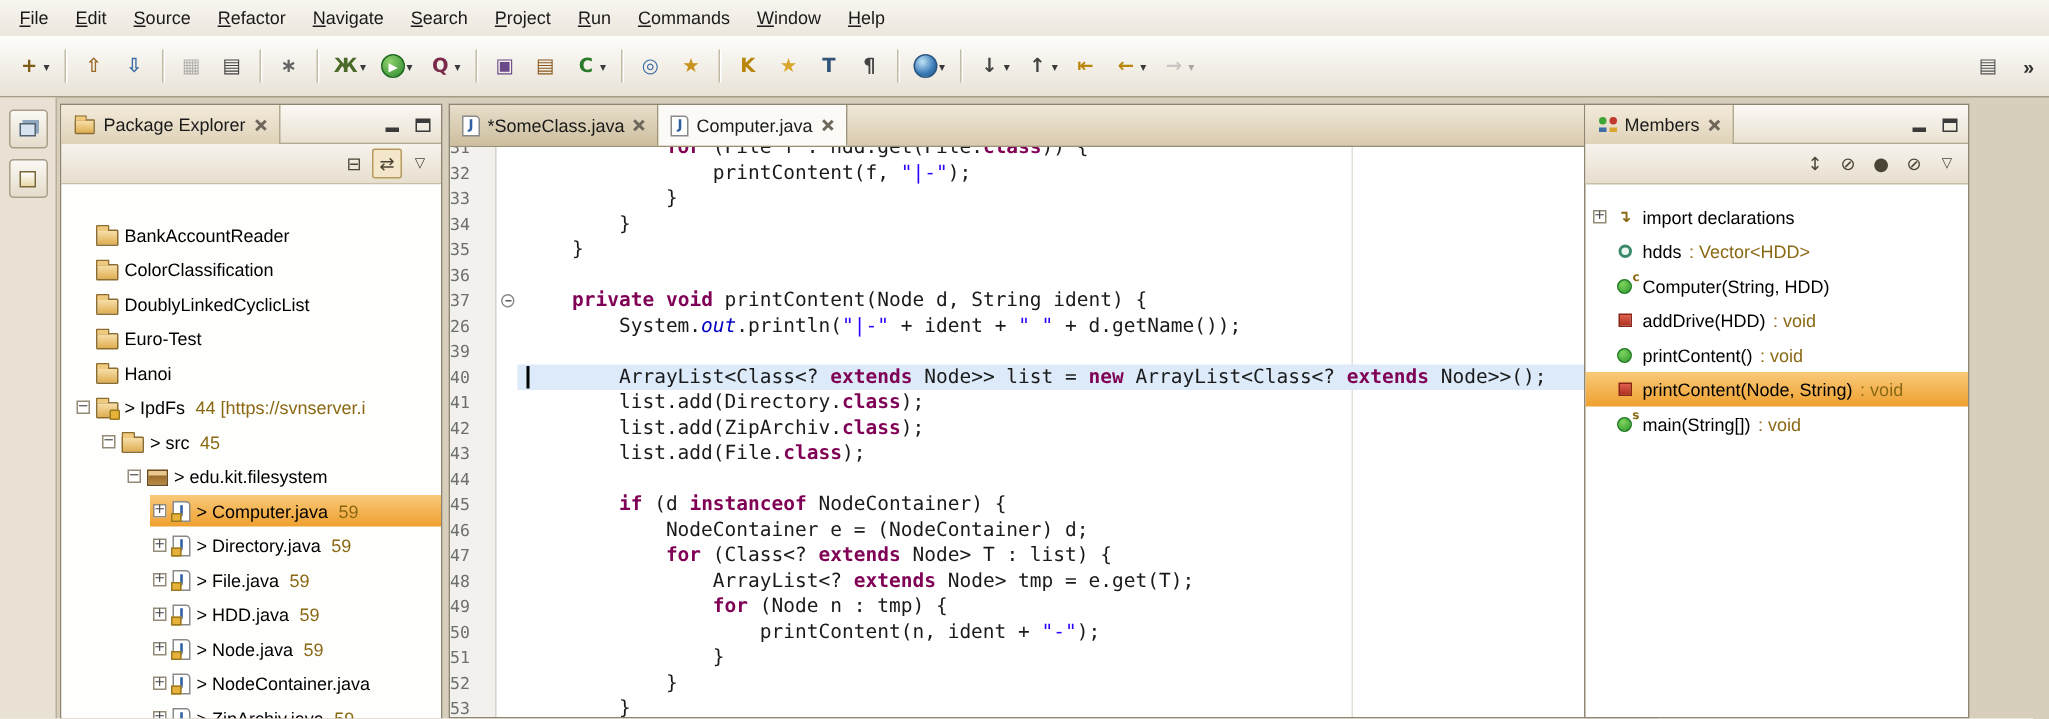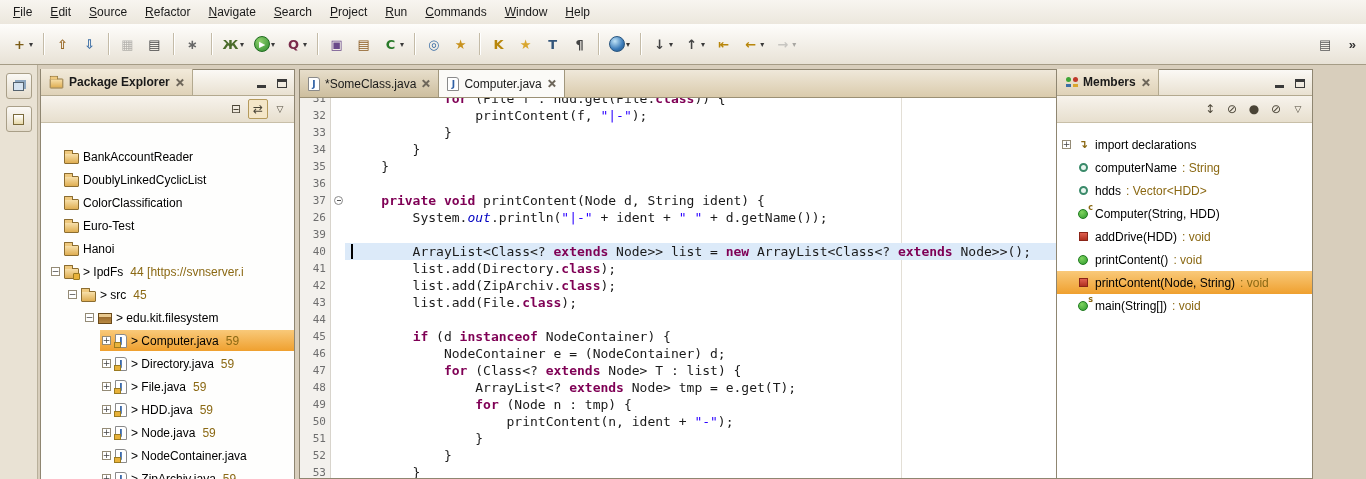--- a/index.html
+++ b/index.html
@@ -24,21 +24,21 @@
 
 .leftstrip{position:absolute;left:0;top:65px;width:38px;height:414px;background:#E9E2D4;border-right:1px solid #B9B09B;display:flex;flex-direction:column;align-items:center;padding-top:8px;gap:7px;}
 .fvbtn{width:26px;height:26px;border:1px solid #A99F88;border-radius:3px;background:linear-gradient(#FBF9F5,#E4DCCB);display:flex;align-items:center;justify-content:center;}
 .fv-restore{width:11px;height:9px;border:1px solid #55636F;background:#D7E4F0;box-shadow:2px -2px 0 #8FA8C0;}
 .fv-editor{width:11px;height:11px;border:1px solid #7A6A3A;background:linear-gradient(#FFF,#E8D9A8);}
 
 .panel{position:absolute;top:69px;height:410px;background:#FFF;border:1px solid #8F8671;}
 .pkg{left:40px;width:255px;}
 .editorp{left:299px;width:806px;}
 .membersp{left:1056px;width:257px;}
-.vheader{height:26px;background:linear-gradient(#FBF9F5,#E9E1D1);border-bottom:1px solid #B3A98F;display:flex;align-items:flex-end;position:relative;font-weight:bold;}
+.vheader{height:26px;background:linear-gradient(#FBF9F5,#E9E1D1);border-bottom:1px solid #B3A98F;display:flex;align-items:flex-start;position:relative;}
 .vtab{height:26px;display:inline-flex;align-items:center;gap:5px;padding:0 8px;background:linear-gradient(#F2EADA,#DFD2B8);border-right:1px solid #B3A98F;}
 .vtitle{white-space:nowrap;}
 .vbtns{position:absolute;right:4px;top:5px;display:flex;gap:3px;}
 .wbtn{width:17px;height:16px;display:inline-flex;align-items:center;justify-content:center;border:1px solid transparent;border-radius:2px;}
 .wmin{width:9px;height:3px;background:#3A3A3A;margin-top:7px;}
 .wmax{width:10px;height:9px;border:1px solid #3A3A3A;border-top-width:3px;}
 .xmark{position:relative;width:9px;height:9px;display:inline-block;}
 .xmark::before,.xmark::after{content:"";position:absolute;left:4px;top:0;width:1.5px;height:9px;background:#6E675B;}
 .xmark::before{transform:rotate(45deg);}
 .xmark::after{transform:rotate(-45deg);}
@@ -70,21 +70,21 @@
 
 .etabs{height:28px;background:linear-gradient(#EFE8DA,#DACBAC);border-bottom:1px solid #9B9075;position:relative;display:flex;align-items:flex-end;}
 .etabwrap{display:flex;height:100%;align-items:stretch;}
 .etab{display:inline-flex;align-items:center;gap:5px;padding:0 8px;background:linear-gradient(#E7DECB,#CDBE9E);border-right:1px solid #A1977D;}
 .etab.active{background:#FBFAF7;}
 .editor-body{position:absolute;top:28px;left:0;right:0;bottom:0;background:#FFF;overflow:hidden;}
 .ruler-bg{position:absolute;left:0;top:0;bottom:0;width:31px;background:#F3F1ED;border-right:1px solid #D8D4CC;}
 .print-margin{position:absolute;left:601px;top:0;bottom:0;width:1px;background:#E3DFD6;}
 .codewrap{position:absolute;left:0;top:-8px;right:27px;}
 .cline{display:flex;height:17px;font:13px/17px "DejaVu Sans Mono",monospace;}
-.lnum{flex:none;width:31px;text-align:right;padding-right:5px;color:#6E6E6E;font:11px/17px "DejaVu Sans Mono",monospace;}
+.lnum{flex:none;width:31px;padding-right:5px;color:#6E6E6E;font:11px/17px "DejaVu Sans Mono",monospace;}
 .lfold{flex:none;width:14px;display:inline-flex;align-items:center;justify-content:center;}
 .foldmark{width:9px;height:9px;border:1px solid #8A8A8A;border-radius:50%;background:#FFF;position:relative;}
 .foldmark::after{content:"";position:absolute;left:2px;top:3px;width:4px;height:1px;background:#555;}
 .ltext{flex:1;white-space:pre;padding-left:5px;position:relative;}
 .cline.cur .ltext{background:#DCEAF9;}
 .caret{position:absolute;left:6px;top:1px;width:2px;height:15px;background:#000;}
 .tok-k{color:#7F0055;font-weight:bold;}
 .tok-s{color:#2A00FF;}
 .tok-f{color:#0000C0;font-style:italic;}
 .vscroll{position:absolute;top:0;bottom:0;right:12px;width:15px;background:#EFE9DD;border-left:1px solid #C2B9A4;}
@@ -271,29 +271,29 @@
             <span class="exp none"></span>
             <span class="ticon ticon-folder"></span>
             <span class="tlabel">BankAccountReader</span>
           </span>
         </div>
         <div class="trow">
           <span class="tind" style="width: 8px;"></span>
           <span class="tcontent">
             <span class="exp none"></span>
             <span class="ticon ticon-folder"></span>
-            <span class="tlabel">DoublyLinkedCyclicList</span>
+            <span class="tlabel">ColorClassification</span>
           </span>
         </div>
         <div class="trow">
           <span class="tind" style="width: 8px;"></span>
           <span class="tcontent">
             <span class="exp none"></span>
             <span class="ticon ticon-folder"></span>
-            <span class="tlabel">ColorClassification</span>
+            <span class="tlabel">DoublyLinkedCyclicList</span>
           </span>
         </div>
         <div class="trow">
           <span class="tind" style="width: 8px;"></span>
           <span class="tcontent">
             <span class="exp none"></span>
             <span class="ticon ticon-folder"></span>
             <span class="tlabel">Euro-Test</span>
           </span>
         </div>
@@ -600,28 +600,20 @@
           <span class="micon">
             <span class="mi-import">↴</span>
           </span>
           <span class="mlabel">import declarations</span>
         </div>
         <div class="mrow">
           <span class="exp none"></span>
           <span class="micon">
             <span class="mi-field"></span>
           </span>
-          <span class="mlabel">computerName</span>
-          <span class="mtype"> : String</span>
-        </div>
-        <div class="mrow">
-          <span class="exp none"></span>
-          <span class="micon">
-            <span class="mi-field"></span>
-          </span>
           <span class="mlabel">hdds</span>
           <span class="mtype"> : Vector&lt;HDD&gt;</span>
         </div>
         <div class="mrow">
           <span class="exp none"></span>
           <span class="micon">
             <span class="mi-public"></span>
             <span class="mdec">c</span>
           </span>
           <span class="mlabel">Computer(String, HDD)</span>

